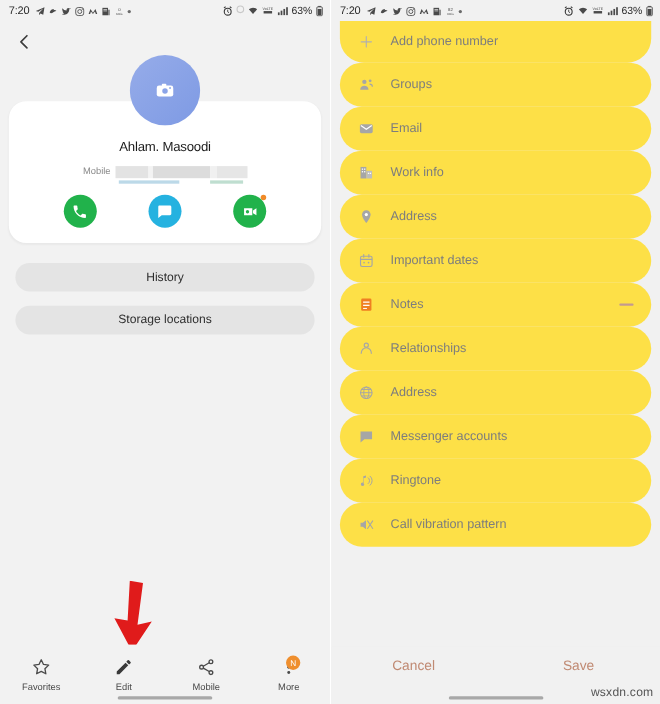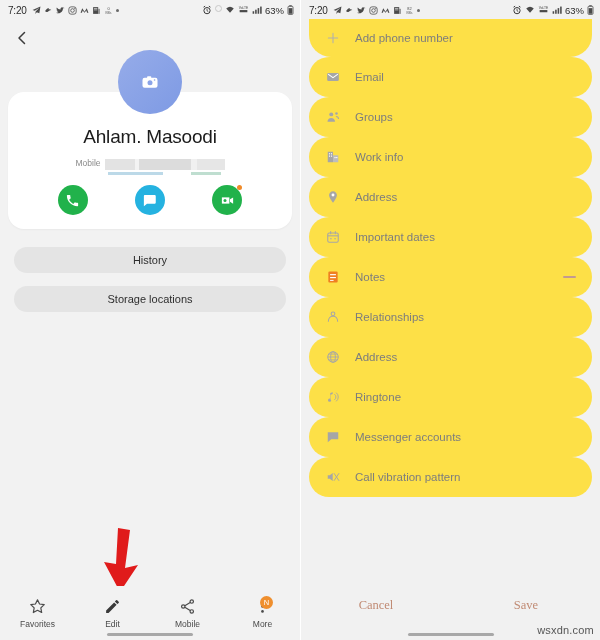--- a/index.html
+++ b/index.html
@@ -44,21 +44,21 @@
     display: flex; align-items: center; justify-content: center;
     z-index: 3;
   }
   .avatar svg { width: 20px; height: 20px; }
   .contact-card {
     background: #ffffff; border-radius: 16px;
     padding: 34px 10px 14px; position: relative;
     box-shadow: 0 1px 2px rgba(0,0,0,0.04);
   }
   .contact-name {
-    text-align: center; font-size: 19px; color: #1b1b1b;
+    text-align: center; font-size: 12px; color: #1b1b1b;
     font-weight: 400; letter-spacing: -0.2px; margin-bottom: 7px;
   }
   .phone-row {
     display: flex; align-items: center; justify-content: center;
     gap: 4px; margin-bottom: 12px; height: 15px;
   }
   .phone-label { font-size: 8.5px; color: #8a8a8a; }
   .redact { display: flex; align-items: flex-end; height: 15px; }
   .redact i { display: block; }
   .rb1 { width: 30px; height: 11px; background: #e3e3e3; }
@@ -138,21 +138,21 @@
   .field-label { font-size: 11.5px; color: #7d7d7d; }
   .field-minus {
     position: absolute; right: 16px; width: 13px; height: 1.6px;
     background: #c39a90; border-radius: 1px;
   }
   .icon-notes { color: #ef7f22; }
 
   
   .footer {
     position: absolute; bottom: 0; left: 0; width: 300px; height: 52px;
-    display: flex; align-items: flex-start; padding-top: 10px; background: #f1f1f1; font-family: Liberation Serif, serif;
+    display: flex; align-items: flex-start; padding-top: 10px; background: #f1f1f1;
   }
   .footer-btn {
     flex: 1; text-align: center; font-size: 12.5px; color: #c08a73;
   }
   .watermark {
     position: absolute; right: 6px; bottom: 4px;
     font-size: 11px; color: #555555; letter-spacing: 0.2px;
   }
 </style>
 </head>
@@ -453,37 +453,37 @@
           <svg viewBox="0 0 24 24">
               <path d="M12 4v16M4 12h16" stroke="#b0b0b0" stroke-width="1.8" stroke-linecap="round"></path>
             </svg>
         </span>
         <span class="field-label">Add phone number</span>
       </div>
 
       <div class="field-row">
         <span class="field-icon">
           <svg viewBox="0 0 24 24">
-              <rect x="2" y="5" width="20" height="14" rx="2.5" fill="#a6a6a6"></rect>
-              <path d="M3.5 7l8.5 6 8.5-6" fill="none" stroke="#ffffff" stroke-width="1.8"></path>
-            </svg>
-        </span>
-        <span class="field-label">Email</span>
-      </div>
-
-      <div class="field-row">
-        <span class="field-icon">
-          <svg viewBox="0 0 24 24">
               <circle cx="9" cy="7.5" r="3.4" fill="#a6a6a6"></circle>
               <path d="M2.5 20c0-3.7 2.9-6.2 6.5-6.2s6.5 2.5 6.5 6.2z" fill="#a6a6a6"></path>
               <circle cx="18" cy="6" r="2.2" fill="#a6a6a6"></circle>
               <path d="M17 11.2c2.6 0 4.5 1.7 4.5 4.1" fill="none" stroke="#a6a6a6" stroke-width="1.8"></path>
             </svg>
         </span>
         <span class="field-label">Groups</span>
+      </div>
+
+      <div class="field-row">
+        <span class="field-icon">
+          <svg viewBox="0 0 24 24">
+              <rect x="2" y="5" width="20" height="14" rx="2.5" fill="#a6a6a6"></rect>
+              <path d="M3.5 7l8.5 6 8.5-6" fill="none" stroke="#ffffff" stroke-width="1.8"></path>
+            </svg>
+        </span>
+        <span class="field-label">Email</span>
       </div>
 
       <div class="field-row">
         <span class="field-icon">
           <svg viewBox="0 0 24 24">
               <rect x="3" y="3" width="9" height="18" fill="#a6a6a6"></rect>
               <rect x="12" y="9" width="9" height="12" fill="#bdbdbd"></rect>
               <rect x="5" y="5.5" width="2" height="2" fill="#fff"></rect>
               <rect x="8.5" y="5.5" width="2" height="2" fill="#fff"></rect>
               <rect x="5" y="9.5" width="2" height="2" fill="#fff"></rect>
@@ -548,34 +548,34 @@
               <ellipse cx="12" cy="12" rx="4" ry="9" fill="none" stroke="#a6a6a6" stroke-width="1.5"></ellipse>
               <path d="M3 12h18M4.6 7h14.8M4.6 17h14.8" stroke="#a6a6a6" stroke-width="1.5"></path>
             </svg>
         </span>
         <span class="field-label">Address</span>
       </div>
 
       <div class="field-row">
         <span class="field-icon">
           <svg viewBox="0 0 24 24">
+              <path d="M3 4h18v12H9l-6 5V4z" fill="#a6a6a6"></path>
+            </svg>
+        </span>
+        <span class="field-label">Messenger accounts</span>
+      </div>
+
+      <div class="field-row">
+        <span class="field-icon">
+          <svg viewBox="0 0 24 24">
               <path d="M9 17.5a2.8 2.8 0 11-2.8-2.8c.4 0 .8.1 1.1.2V5l4.2-1.2v3.1L8 8v9z" fill="#a6a6a6"></path>
               <path d="M15 7.5a5.5 5.5 0 010 9M18 5a9 9 0 010 14" fill="none" stroke="#a6a6a6" stroke-width="1.5" stroke-linecap="round"></path>
             </svg>
         </span>
         <span class="field-label">Ringtone</span>
-      </div>
-
-      <div class="field-row">
-        <span class="field-icon">
-          <svg viewBox="0 0 24 24">
-              <path d="M3 4h18v12H9l-6 5V4z" fill="#a6a6a6"></path>
-            </svg>
-        </span>
-        <span class="field-label">Messenger accounts</span>
       </div>
 
       <div class="field-row">
         <span class="field-icon">
           <svg viewBox="0 0 24 24">
               <path d="M3 9v6h3.5l5 4V5l-5 4z" fill="#a6a6a6"></path>
               <path d="M14 6l8 12M22 6L14 18" stroke="#a6a6a6" stroke-width="1.6" stroke-linecap="round"></path>
             </svg>
         </span>
         <span class="field-label">Call vibration pattern</span>

